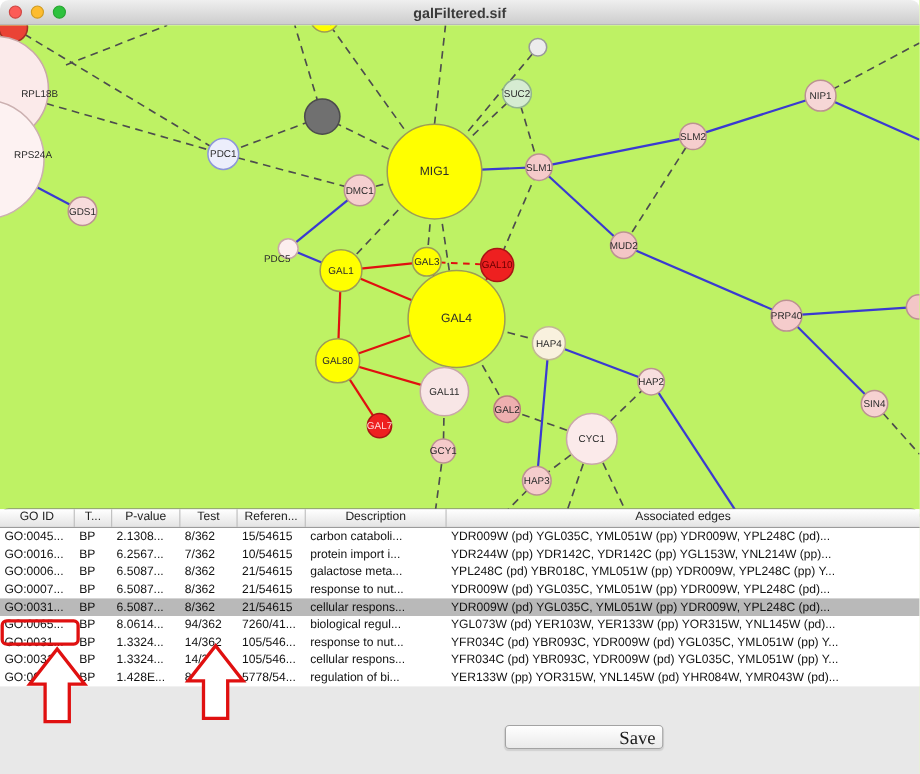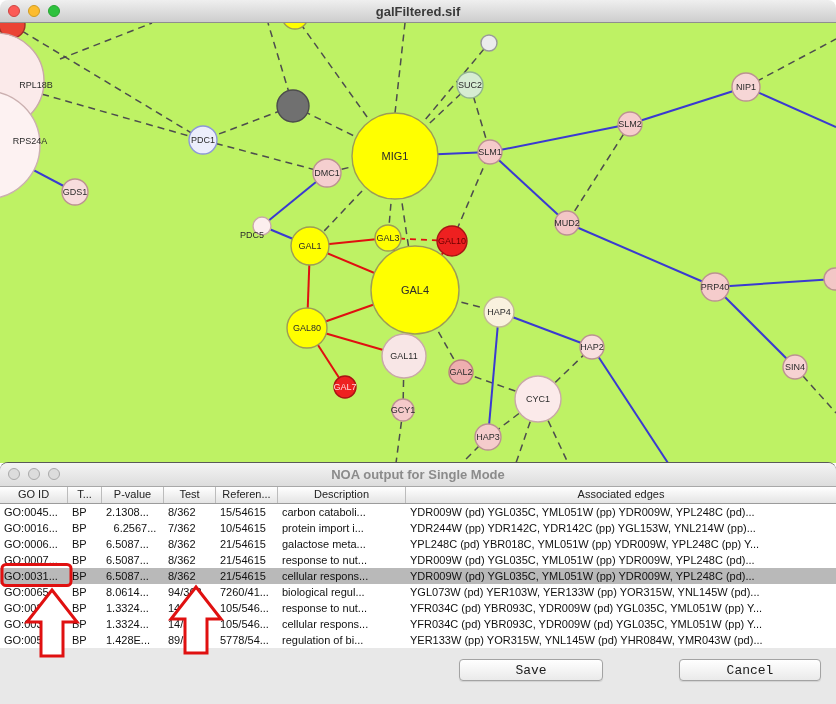--- a/index.html
+++ b/index.html
@@ -37,22 +37,22 @@
       text-align:center;line-height:15px;color:#222;overflow:hidden;white-space:nowrap;}
   .th:last-child{border-right:none;}
   .tbody{background:#ffffff;height:144px;overflow:hidden;}
   .tr{display:flex;height:16px;}
   .tr.selected{background:#b9b9b9;}
   .td{box-sizing:border-box;padding-left:4px;font-size:11px;line-height:16px;
       white-space:nowrap;overflow:hidden;color:#111;}
 
   .footer{position:absolute;left:0;right:0;bottom:0;height:58px;}
   .aqua-btn{position:absolute;height:22px;background:linear-gradient(#ffffff,#eaeaea);
-            border:1px solid #a3a3a3;border-radius:4px;font-size:13px;color:#1a1a1a;
-            font-family:Liberation Mono, monospace;box-shadow:0 1px 1px rgba(0,0,0,0.10);}
+            border:1px solid #a3a3a3;border-radius:4px;font-size:17px;color:#1a1a1a;
+            font-family:Liberation Serif, serif;box-shadow:0 1px 1px rgba(0,0,0,0.10);text-align:right;}
   .aqua-btn.save{left:459px;top:13px;width:144px;}
   .aqua-btn.cancel{left:679px;top:13px;width:142px;}
 
   
   .annotations{position:absolute;left:0;top:0;width:836px;height:704px;
                pointer-events:none;z-index:40;}
 </style>
 </head>
 <body>
 
@@ -244,28 +244,20 @@
             <circle cx="295" cy="-7" r="13" fill="#ffff00" stroke="#9d9d55" stroke-width="1.4"></circle>
           </g>
           <g>
             <circle cx="489" cy="20" r="8" fill="#ececec" stroke="#9a9a9a" stroke-width="1.4"></circle>
           </g>
         </svg>
     </div>
   </div>
 
   <div class="noa-window">
-    <div class="titlebar inactive">
-      <div class="lights">
-        <span class="light gray"></span>
-        <span class="light gray"></span>
-        <span class="light gray"></span>
-      </div>
-      <div class="title">NOA output for Single Mode</div>
-    </div>
     <div class="thead" id="noa-head">
         <div class="th" style="width: 68px;">GO ID</div>
         <div class="th" style="width: 34px;">T...</div>
         <div class="th" style="width: 62px;">P-value</div>
         <div class="th" style="width: 52px;">Test</div>
         <div class="th" style="width: 62px;">Referen...</div>
         <div class="th" style="width: 128px;">Description</div>
         <div class="th" style="width: 430px;">Associated edges</div>
       </div>
     <div class="tbody" id="noa-body">
@@ -274,21 +266,21 @@
           <div class="td" style="width: 34px;">BP</div>
           <div class="td" style="width: 62px;">2.1308...</div>
           <div class="td" style="width: 52px;">8/362</div>
           <div class="td" style="width: 62px;">15/54615</div>
           <div class="td" style="width: 128px;">carbon cataboli...</div>
           <div class="td" style="width: 430px;">YDR009W (pd) YGL035C, YML051W (pp) YDR009W, YPL248C (pd)...</div>
         </div>
         <div class="tr">
           <div class="td" style="width: 68px;">GO:0016...</div>
           <div class="td" style="width: 34px;">BP</div>
-          <div class="td" style="width: 62px; text-align: center;">6.2567...</div>
+          <div class="td" style="width: 62px;">6.2567...</div>
           <div class="td" style="width: 52px;">7/362</div>
           <div class="td" style="width: 62px;">10/54615</div>
           <div class="td" style="width: 128px;">protein import i...</div>
           <div class="td" style="width: 430px;">YDR244W (pp) YDR142C, YDR142C (pp) YGL153W, YNL214W (pp)...</div>
         </div>
         <div class="tr">
           <div class="td" style="width: 68px;">GO:0006...</div>
           <div class="td" style="width: 34px;">BP</div>
           <div class="td" style="width: 62px;">6.5087...</div>
           <div class="td" style="width: 52px;">8/362</div>
@@ -346,21 +338,20 @@
           <div class="td" style="width: 34px;">BP</div>
           <div class="td" style="width: 62px;">1.428E...</div>
           <div class="td" style="width: 52px;">89/362</div>
           <div class="td" style="width: 62px;">5778/54...</div>
           <div class="td" style="width: 128px;">regulation of bi...</div>
           <div class="td" style="width: 430px;">YER133W (pp) YOR315W, YNL145W (pd) YHR084W, YMR043W (pd)...</div>
         </div>
       </div>
     <div class="footer">
       <button class="aqua-btn save">Save</button>
-      <button class="aqua-btn cancel">Cancel</button>
     </div>
   </div>
 
   <svg class="annotations" viewBox="0 0 836 704">
     <rect x="2" y="564.5" width="69" height="21" rx="4" fill="none" stroke-width="3" stroke="#e01010"></rect>
     <polygon points="52,590 77,622 63,622 63,656 41,656 41,622 27,622" fill="#ffffff" stroke-width="3" stroke-linejoin="miter" stroke="#e01010"></polygon>
     <polygon points="196,587 221,619 207,619 207,653 185,653 185,619 171,619" fill="#ffffff" stroke-width="3" stroke-linejoin="miter" stroke="#e01010"></polygon>
   </svg>
 
 </div>

